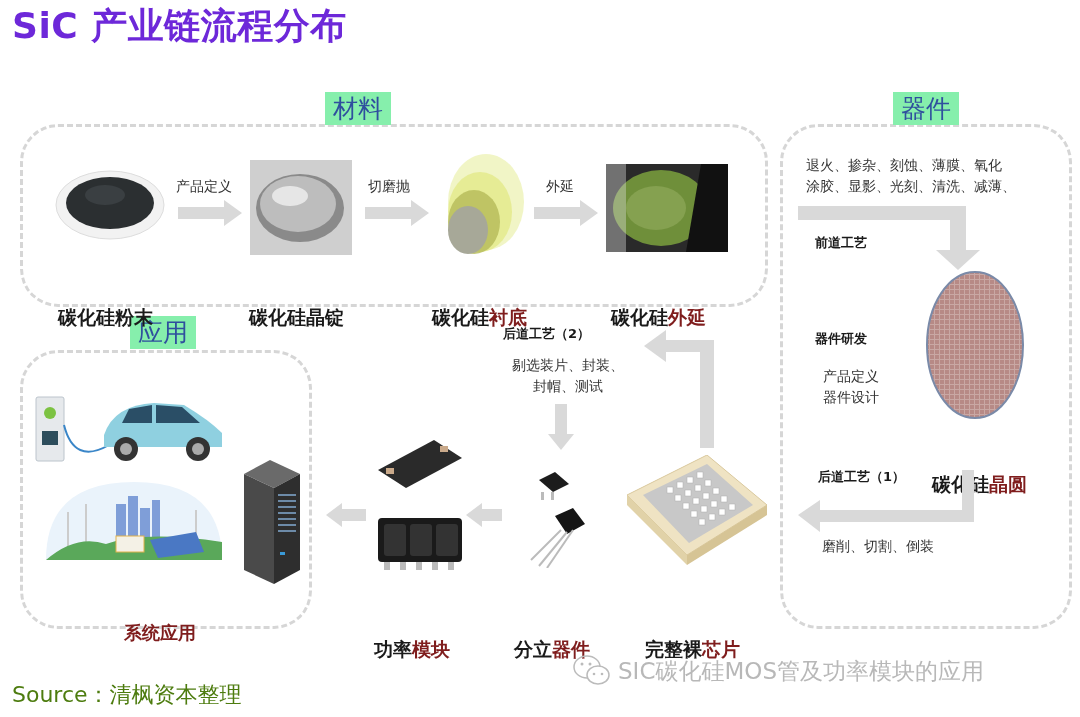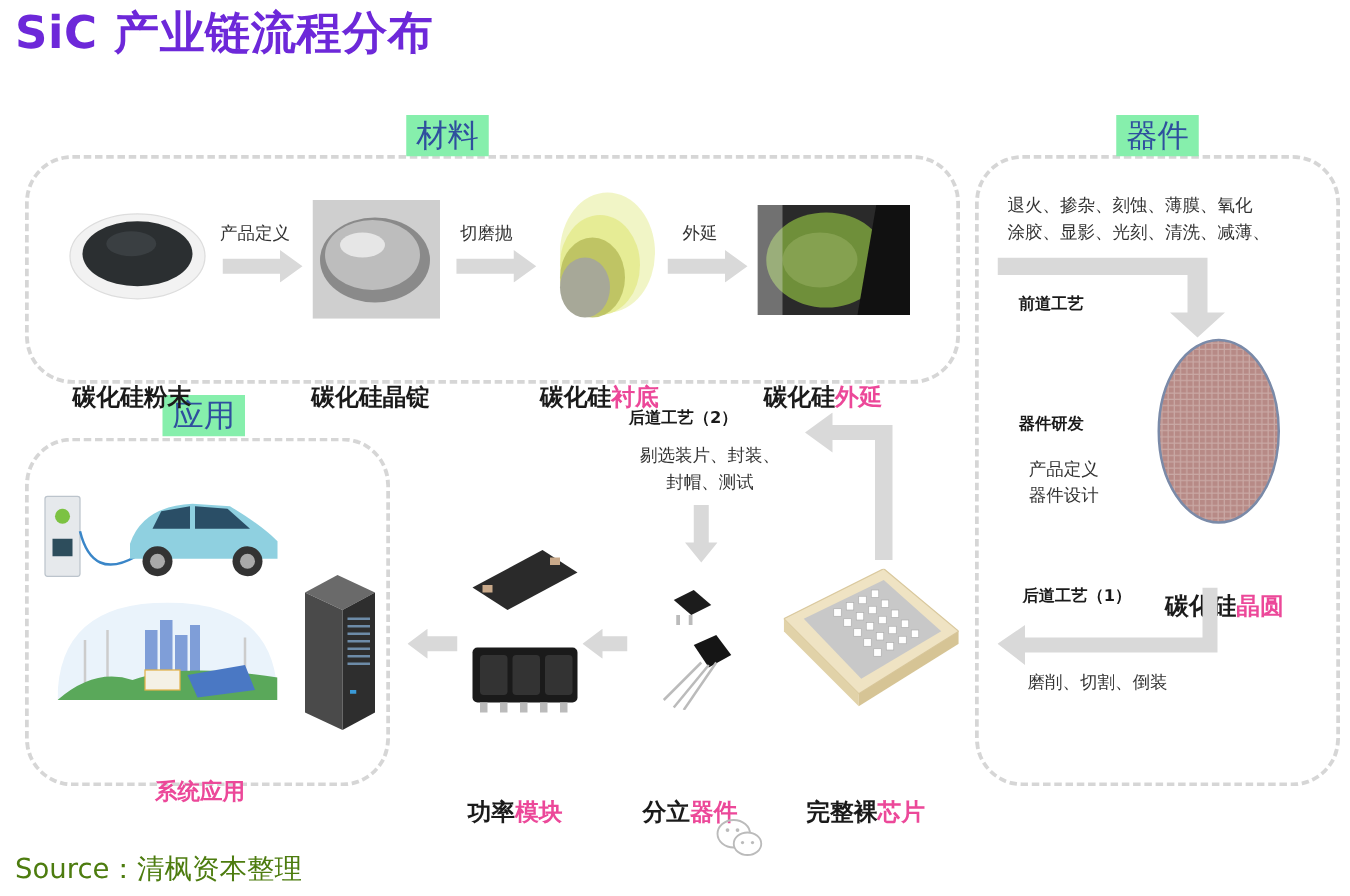--- a/index.html
+++ b/index.html
@@ -2,21 +2,21 @@
 <html><head>
 <meta charset="utf-8">
 <style>
   html,body{margin:0;padding:0;background:#fff;}
   body{width:1080px;height:717px;position:relative;overflow:hidden;font-family:"DejaVu Sans","Liberation Sans",sans-serif;color:#222;}
   .abs{position:absolute;}
   .title{left:12px;top:2px;font-size:36px;font-weight:bold;color:#6d28d9;letter-spacing:0.5px;}
   .box{position:absolute;border:3px dashed #d6d6d6;border-radius:38px;box-sizing:border-box;}
   .section-label{position:absolute;font-size:25px;color:#2f4f9e;background:#86efac;padding:0 8px;font-weight:500;}
   .step-label{position:absolute;font-size:19px;font-weight:bold;color:#1a1a1a;white-space:nowrap;margin-top:41px;}
-  .step-label .hl{color:#ec4899;}
+  .step-label .hl{color:#7f1d1d;}
   .arrow-text{position:absolute;font-size:14px;color:#333;white-space:nowrap;}
   .desc{position:absolute;font-size:14px;color:#333;line-height:21px;}
   .proc{position:absolute;font-size:13px;font-weight:bold;color:#1a1a1a;white-space:nowrap;}
   .img{position:absolute;}
   .source{left:12px;top:680px;font-size:22px;color:#4d7c0f;}
   .watermark{left:572px;top:654px;font-size:23px;color:#b8b8b8;display:flex;align-items:center;gap:6px;}
 </style>
 </head>
 <body>
 
@@ -244,13 +244,14 @@
 <div class="abs source">Source：清枫资本整理</div>
 <div class="abs watermark">
   <svg width="40" height="34" viewBox="0 0 40 34">
     <ellipse cx="15" cy="13" rx="13" ry="11" fill="none" stroke="#bbb" stroke-width="1.5"></ellipse>
     <ellipse cx="26" cy="21" rx="11" ry="9" fill="#fff" stroke="#bbb" stroke-width="1.5"></ellipse>
     <circle cx="10" cy="10" r="1.5" fill="#bbb"></circle>
       <circle cx="18" cy="10" r="1.5" fill="#bbb"></circle>
     <circle cx="22" cy="20" r="1.3" fill="#bbb"></circle>
       <circle cx="30" cy="20" r="1.3" fill="#bbb"></circle>
   </svg>
+  <span>SIC碳化硅MOS管及功率模块的应用</span>
 </div>
 
 </body></html>

